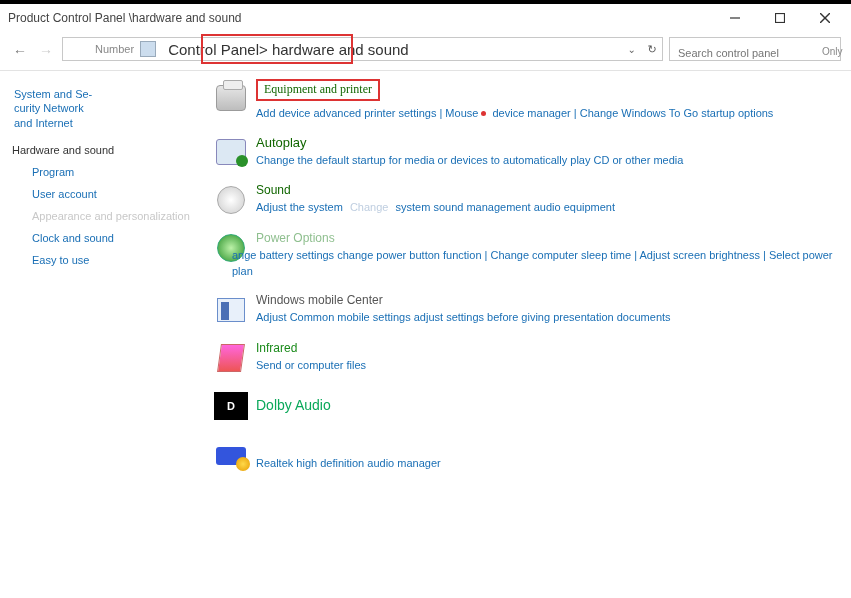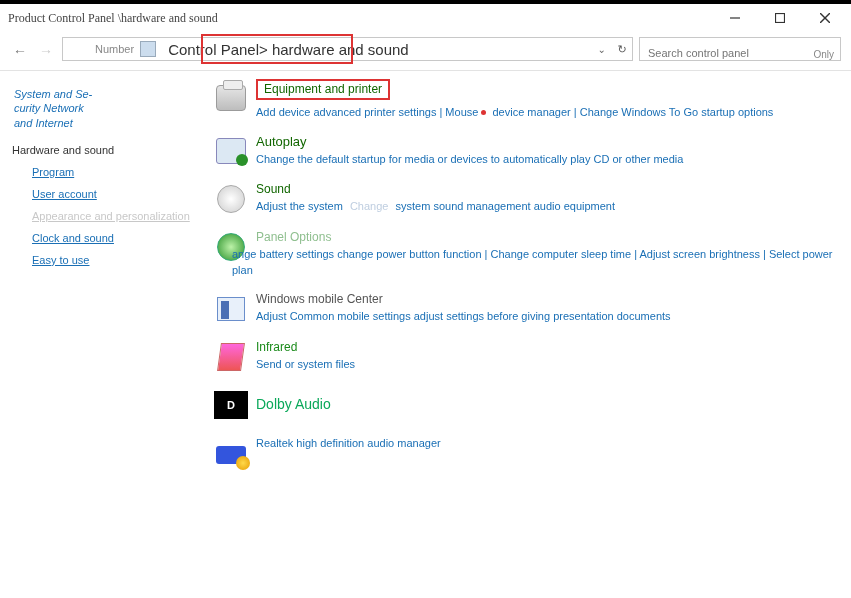--- a/index.html
+++ b/index.html
@@ -14,21 +14,20 @@
     color: #333;
     border-top: 4px solid #000;
   }
   .titlebar {
     height: 28px;
     display: flex;
     align-items: center;
     padding: 0 4px 0 8px;
     font-size: 12px;
     color: #444;
-    font-family: Liberation Serif, serif;
   }
   .titlebar .title { flex: 1; }
   .winbtn {
     width: 45px; height: 24px;
     display: flex; align-items: center; justify-content: center;
     font-size: 12px; color: #222;
   }
   .winbtn.close { margin-right: 0; }
   .toolbar {
     height: 34px;
@@ -65,25 +64,25 @@
     position: absolute;
     left: 138px;
     top: -4px;
     width: 152px;
     pointer-events: none;
   }
   .breadcrumb-text { color:#333; font-size:15px; margin-left:6px; }
   .breadcrumb-box .chev { margin-left:auto; margin-right:6px; color:#666; font-size:10px;}
   .refresh { width:20px; text-align:center; color:#555; }
   .searchbox {
-    width: 202px;
+    width: 172px;
     height: 24px;
     border: 1px solid #c8c8c8;
-    display:flex; align-items:flex-end;
-    padding: 0 6px;
+    display:flex; align-items:flex-start;
+    padding: 8px 6px;
   }
   .searchbox input {
     border:none; outline:none; flex:1; font-size:11px; color:#999; background:transparent;
   }
   .searchbox .only { color:#888; font-size:10px;}
   .divider { border-bottom:1px solid #e3e3e3; margin: 4px 0 0 0;}
   .body {
     display:flex;
     height: calc(598px - 4px - 28px - 34px - 1px);
   }
@@ -92,32 +91,31 @@
     padding: 16px 10px 10px 14px;
     font-size: 11px;
   }
   .sidebar .link {
     color:#1a6fb5;
     margin-bottom: 14px;
     display:block;
     line-height:1.35;
     cursor:pointer;
   }
-  .sidebar .link.multi {line-height:1.3;font-style:italic;}
+  .sidebar .link.multi {line-height:1.3;}
   .sidebar .current {
     color:#333;
     margin: 2px 0 10px -2px;
     font-size:11px;
   }
   .sidebar .sub {
     color:#1a6fb5;
     margin-left: 18px;
     margin-bottom:10px;
     cursor:pointer;
-    text-decoration:underline;
   }
   .sidebar .sub.muted { color:#c8c8c8; }
   .main {
     flex:1;
     padding: 10px 4px 10px 4px;
     position:relative;
   }
   .category {
     display:flex;
     align-items:flex-start;
@@ -141,20 +139,21 @@
   .cat-subs {
     color:#1a6fb5;
     font-size:11px;
     line-height:1.4;
   }
   .red-box {
     border:2px solid #d33;
     padding: 1px 6px 2px 6px;
     position:relative;
     top:-2px;
+    font-family:Liberation Serif, serif;
   }
   .red-dot {
     display:inline-block; width:5px; height:5px; background:#d33; border-radius:50%;
     vertical-align:middle; margin:0 3px 1px 0;
   }
   .muted-link { color:#bfcee0; }
   
   .ic-printer { width:30px;height:26px;background:linear-gradient(#e6e6e6,#bdbdbd);border-radius:4px;border:1px solid #9b9b9b;position:relative;}
   .ic-printer::after{content:"";position:absolute;top:-6px;left:6px;width:18px;height:8px;background:#eee;border:1px solid #aaa;border-radius:2px;}
   .ic-autoplay { width:30px;height:26px;background:#dce8f3;border:1px solid #88b;border-radius:3px;position:relative;}
@@ -261,55 +260,55 @@
           <span>system sound management audio equipment</span>
         </div>
       </div>
     </div>
 
     <div class="category">
       <div class="cat-icon">
           <div class="ic-power"></div>
         </div>
       <div class="cat-body">
-        <span class="cat-title plain" style="color:#8fbf8f">Panel Options</span>
+        <span class="cat-title plain" style="color:#8fbf8f">Power Options</span>
         <div class="cat-subs" style="margin-left:-24px">ange battery settings change power button function | Change computer sleep time | Adjust screen brightness | Select power plan</div>
       </div>
     </div>
 
     <div class="category">
       <div class="cat-icon">
           <div class="ic-mobile"></div>
         </div>
       <div class="cat-body">
         <span class="cat-title plain">Windows mobile Center</span>
         <div class="cat-subs">Adjust Common mobile settings adjust settings before giving presentation documents</div>
       </div>
     </div>
 
     <div class="category">
       <div class="cat-icon">
           <div class="ic-infra"></div>
         </div>
       <div class="cat-body">
         <span class="cat-title" style="color:#1a8a1a">Infrared</span>
-        <div class="cat-subs">Send or system files</div>
+        <div class="cat-subs">Send or computer files</div>
       </div>
     </div>
 
     <div class="category" style="align-items:center">
       <div class="cat-icon">
           <div class="ic-dolby">D</div>
         </div>
       <div class="cat-body">
         <span class="cat-title dolby">Dolby Audio</span>
       </div>
     </div>
 
-    <div class="category" style="align-items:flex-start">
+    <div class="category" style="align-items:flex-end">
       <div class="cat-icon">
           <div class="ic-realtek"></div>
         </div>
       <div class="cat-body">
         <span class="cat-subs" style="color:#1a6fb5">Realtek high definition audio manager</span>
       </div>
     </div>
 
   </div>
 </div>

